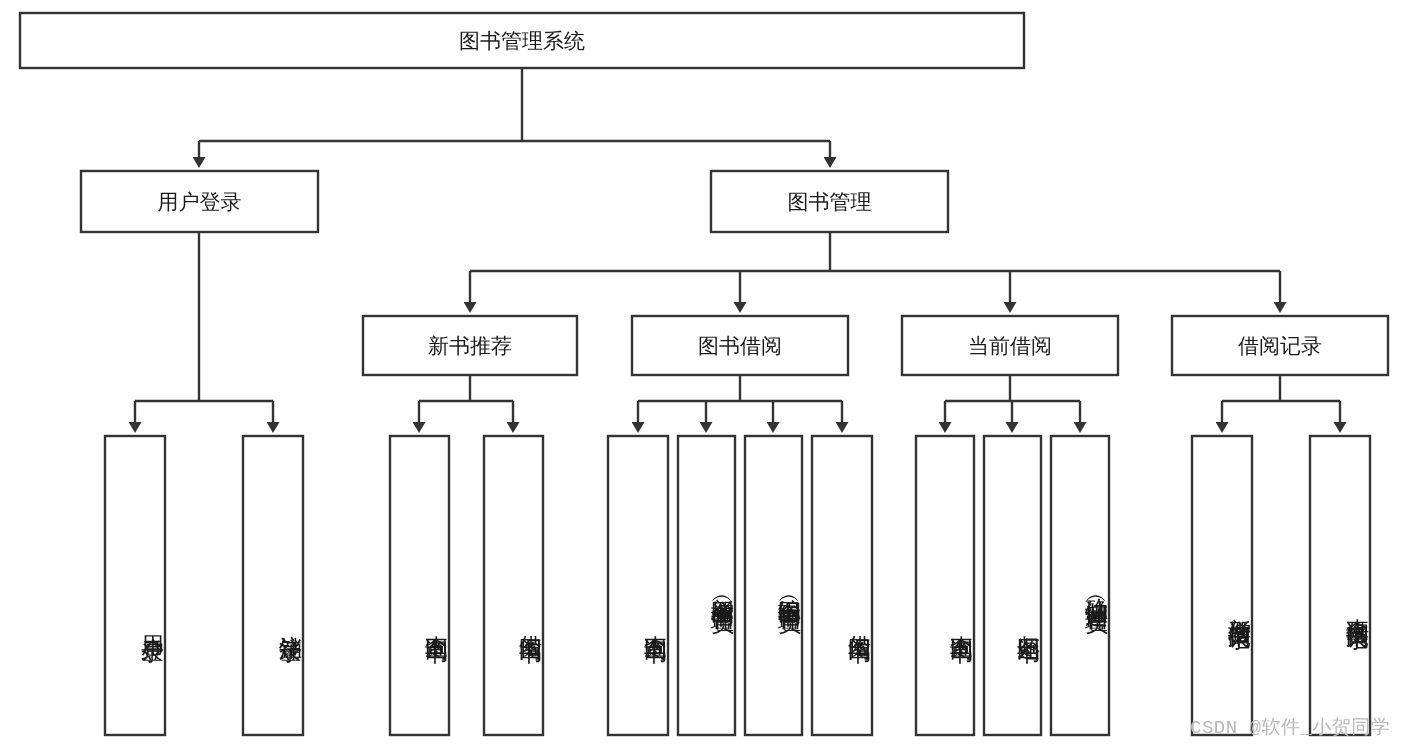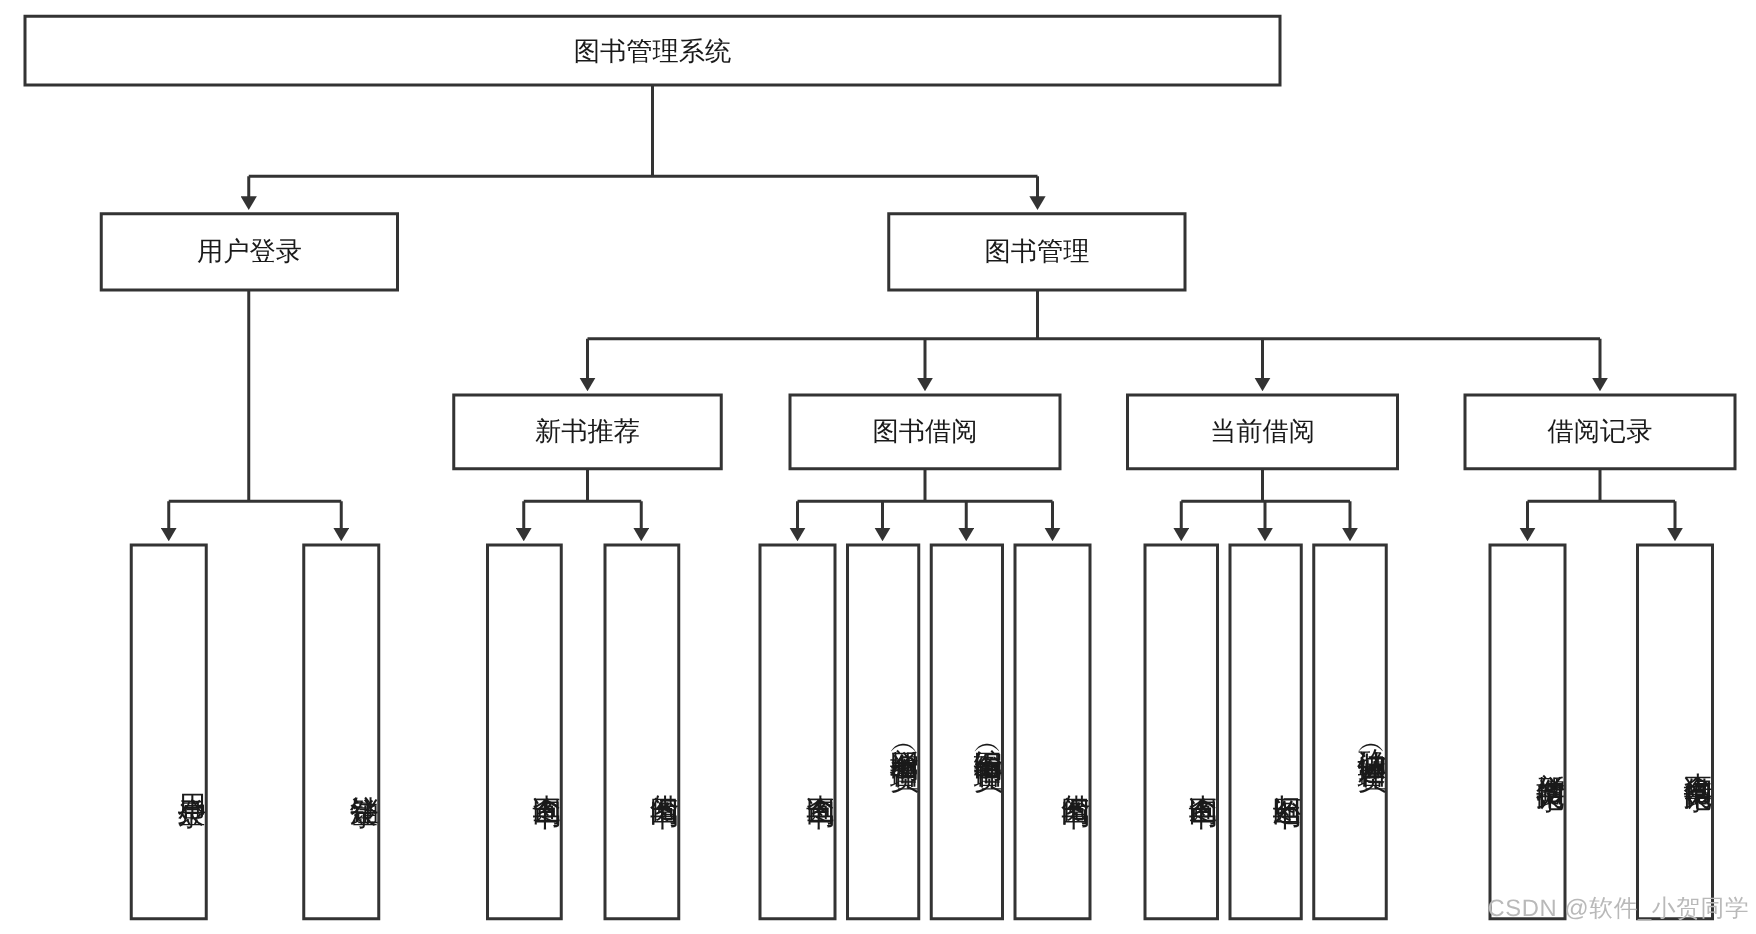--- a/index.html
+++ b/index.html
@@ -58,21 +58,21 @@
     letter-spacing: 2px;
     color: #1a1a1a;
     white-space: nowrap;
     display: flex;
     align-items: flex-start;
     justify-content: center;
     pointer-events: none;
   }
   .watermark {
     position: absolute;
-    font-family: Liberation Sans, sans-serif;
+    font-family: Liberation Mono, monospace;
     font-size: 19px;
     color: #b9b9b9;
     white-space: nowrap;
     letter-spacing: 0.5px;
     text-align: right;
   }
 </style>
 </head>
 <body>
 

